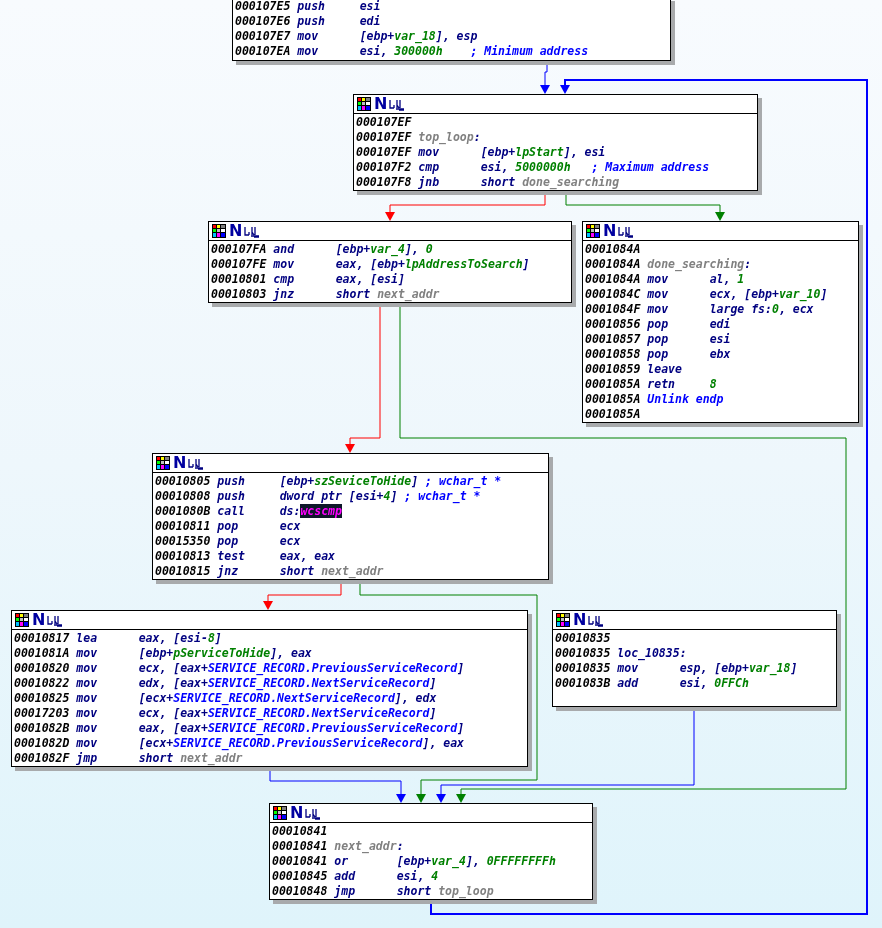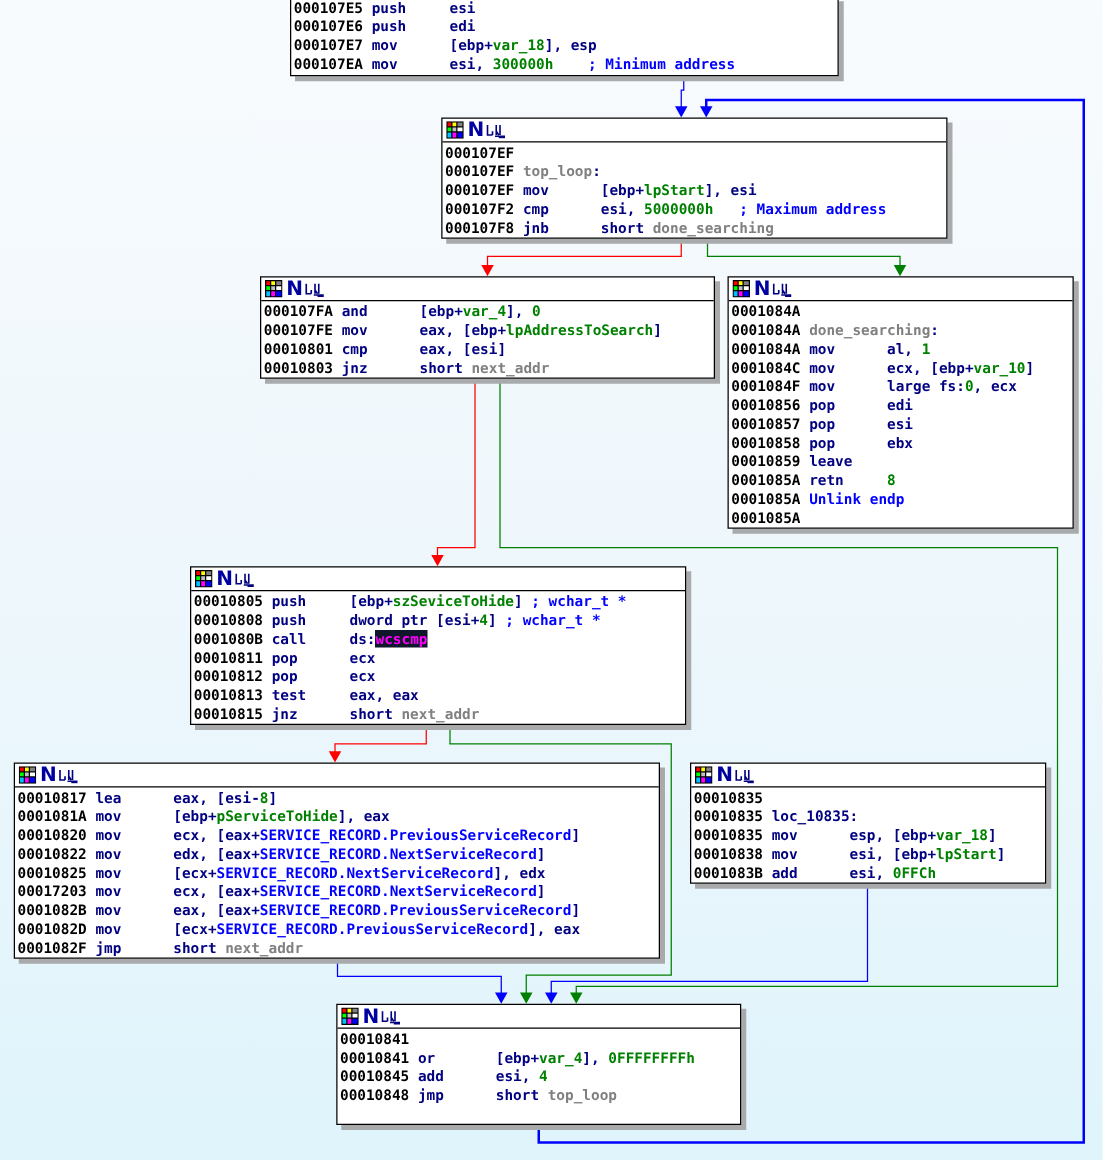--- a/index.html
+++ b/index.html
@@ -12,21 +12,21 @@
   #edges { position: absolute; left: 0; top: 0; width: 882px; height: 928px; }
   .node {
     position: absolute; background: #ffffff; border: 1px solid #000;
     box-shadow: 4px 4px 0 #a8aaac;
   }
   .node .hdr {
     height: 18px; border-bottom: 1px solid #000; position: relative;
     display: flex; align-items: center; padding-left: 3px; gap: 3px;
   }
   .node .lines { padding: 1px 2px 2px 2px; }
-  .line { height: 15px; line-height: 15px; white-space: pre; font-weight: bold; }
+  .line { height: 15px; line-height: 15px; white-space: pre; font-weight: bold; font-style: italic; }
   .addr { color: #000000; }
   .mn { color: #000080; }
   .op { color: #000080; }
   .lbl { color: #808080; }
   .var { color: #008000; }
   .num { color: #008000; }
   .cmt { color: #0000ff; }
   .fld { color: #0000ff; }
   .imp { color: #ff00ff; background: #0f172a; }
   .grid-icon { width: 14px; height: 14px; display: inline-block; }
@@ -172,21 +172,21 @@
       <span class="n-icon">N</span>
       <span class="graph-icon"><svg width="18" height="14" viewBox="0 0 18 14">
           <path d="M2 3 V11 H6 M6 8 V11 M9 3 V11 M9 8 L11 11 M12 3 V11 M8 12 H16 M11 13 H16" stroke="#000080" stroke-width="1.3" fill="none"></path>
         </svg></span>
     </div>
     <div class="lines">
       <div class="line"><span class="addr">00010805 </span><span class="mn">push     </span><span class="op">[ebp+</span><span class="var">szSeviceToHide</span><span class="op">] </span><span class="cmt">; wchar_t *</span></div>
       <div class="line"><span class="addr">00010808 </span><span class="mn">push     </span><span class="op">dword ptr [esi+</span><span class="num">4</span><span class="op">] </span><span class="cmt">; wchar_t *</span></div>
       <div class="line"><span class="addr">0001080B </span><span class="mn">call     </span><span class="op">ds:</span><span class="imp">wcscmp</span></div>
       <div class="line"><span class="addr">00010811 </span><span class="mn">pop      </span><span class="op">ecx</span></div>
-      <div class="line"><span class="addr">00010812 </span><span class="mn">pop      </span><span class="op">ecx</span></div>
+      <div class="line"><span class="addr">00015350 </span><span class="mn">pop      </span><span class="op">ecx</span></div>
       <div class="line"><span class="addr">00010813 </span><span class="mn">test     </span><span class="op">eax, eax</span></div>
       <div class="line"><span class="addr">00010815 </span><span class="mn">jnz      </span><span class="op">short </span><span class="lbl">next_addr</span></div>
     </div>
   </div>
 <div class="node" style="left:11px; top:610px; width:515px; height:155px;">
     <div class="hdr">
       <span class="grid-icon"><svg width="14" height="14" viewBox="0 0 14 14">
           <rect x="0" y="0" width="14" height="14" fill="#000"></rect>
           <rect x="1" y="1" width="3" height="3" fill="#ff0000"></rect>
           <rect x="5" y="1" width="3" height="3" fill="#ffff00"></rect>
@@ -231,21 +231,20 @@
         </svg></span>
       <span class="n-icon">N</span>
       <span class="graph-icon"><svg width="18" height="14" viewBox="0 0 18 14">
           <path d="M2 3 V11 H6 M6 8 V11 M9 3 V11 M9 8 L11 11 M12 3 V11 M8 12 H16 M11 13 H16" stroke="#000080" stroke-width="1.3" fill="none"></path>
         </svg></span>
     </div>
     <div class="lines">
       <div class="line"><span class="addr">00010835 </span></div>
       <div class="line"><span class="addr">00010835 </span><span class="mn">loc_10835</span><span class="op">:</span></div>
       <div class="line"><span class="addr">00010835 </span><span class="mn">mov      </span><span class="op">esp, [ebp+</span><span class="var">var_18</span><span class="op">]</span></div>
-      <div class="line"><span class="addr">00010838 </span><span class="mn">mov      </span><span class="op">esi, [ebp+</span><span class="var">lpStart</span><span class="op">]</span></div>
       <div class="line"><span class="addr">0001083B </span><span class="mn">add      </span><span class="op">esi, </span><span class="num">0FFCh</span></div>
     </div>
   </div>
 <div class="node" style="left:269px; top:803px; width:322px; height:95px;">
     <div class="hdr">
       <span class="grid-icon"><svg width="14" height="14" viewBox="0 0 14 14">
           <rect x="0" y="0" width="14" height="14" fill="#000"></rect>
           <rect x="1" y="1" width="3" height="3" fill="#ff0000"></rect>
           <rect x="5" y="1" width="3" height="3" fill="#ffff00"></rect>
           <rect x="9" y="1" width="4" height="3" fill="#808080"></rect>
@@ -256,17 +255,18 @@
           <rect x="5" y="9" width="3" height="4" fill="#ff00ff"></rect>
           <rect x="9" y="9" width="4" height="4" fill="#0000ff"></rect>
         </svg></span>
       <span class="n-icon">N</span>
       <span class="graph-icon"><svg width="18" height="14" viewBox="0 0 18 14">
           <path d="M2 3 V11 H6 M6 8 V11 M9 3 V11 M9 8 L11 11 M12 3 V11 M8 12 H16 M11 13 H16" stroke="#000080" stroke-width="1.3" fill="none"></path>
         </svg></span>
     </div>
     <div class="lines">
       <div class="line"><span class="addr">00010841 </span></div>
+      <div class="line"><span class="addr">00010841 </span><span class="lbl">next_addr</span><span class="op">:</span></div>
       <div class="line"><span class="addr">00010841 </span><span class="mn">or       </span><span class="op">[ebp+</span><span class="var">var_4</span><span class="op">], </span><span class="num">0FFFFFFFFh</span></div>
       <div class="line"><span class="addr">00010845 </span><span class="mn">add      </span><span class="op">esi, </span><span class="num">4</span></div>
       <div class="line"><span class="addr">00010848 </span><span class="mn">jmp      </span><span class="op">short </span><span class="lbl">top_loop</span></div>
     </div>
   </div>
 
 </body></html>

